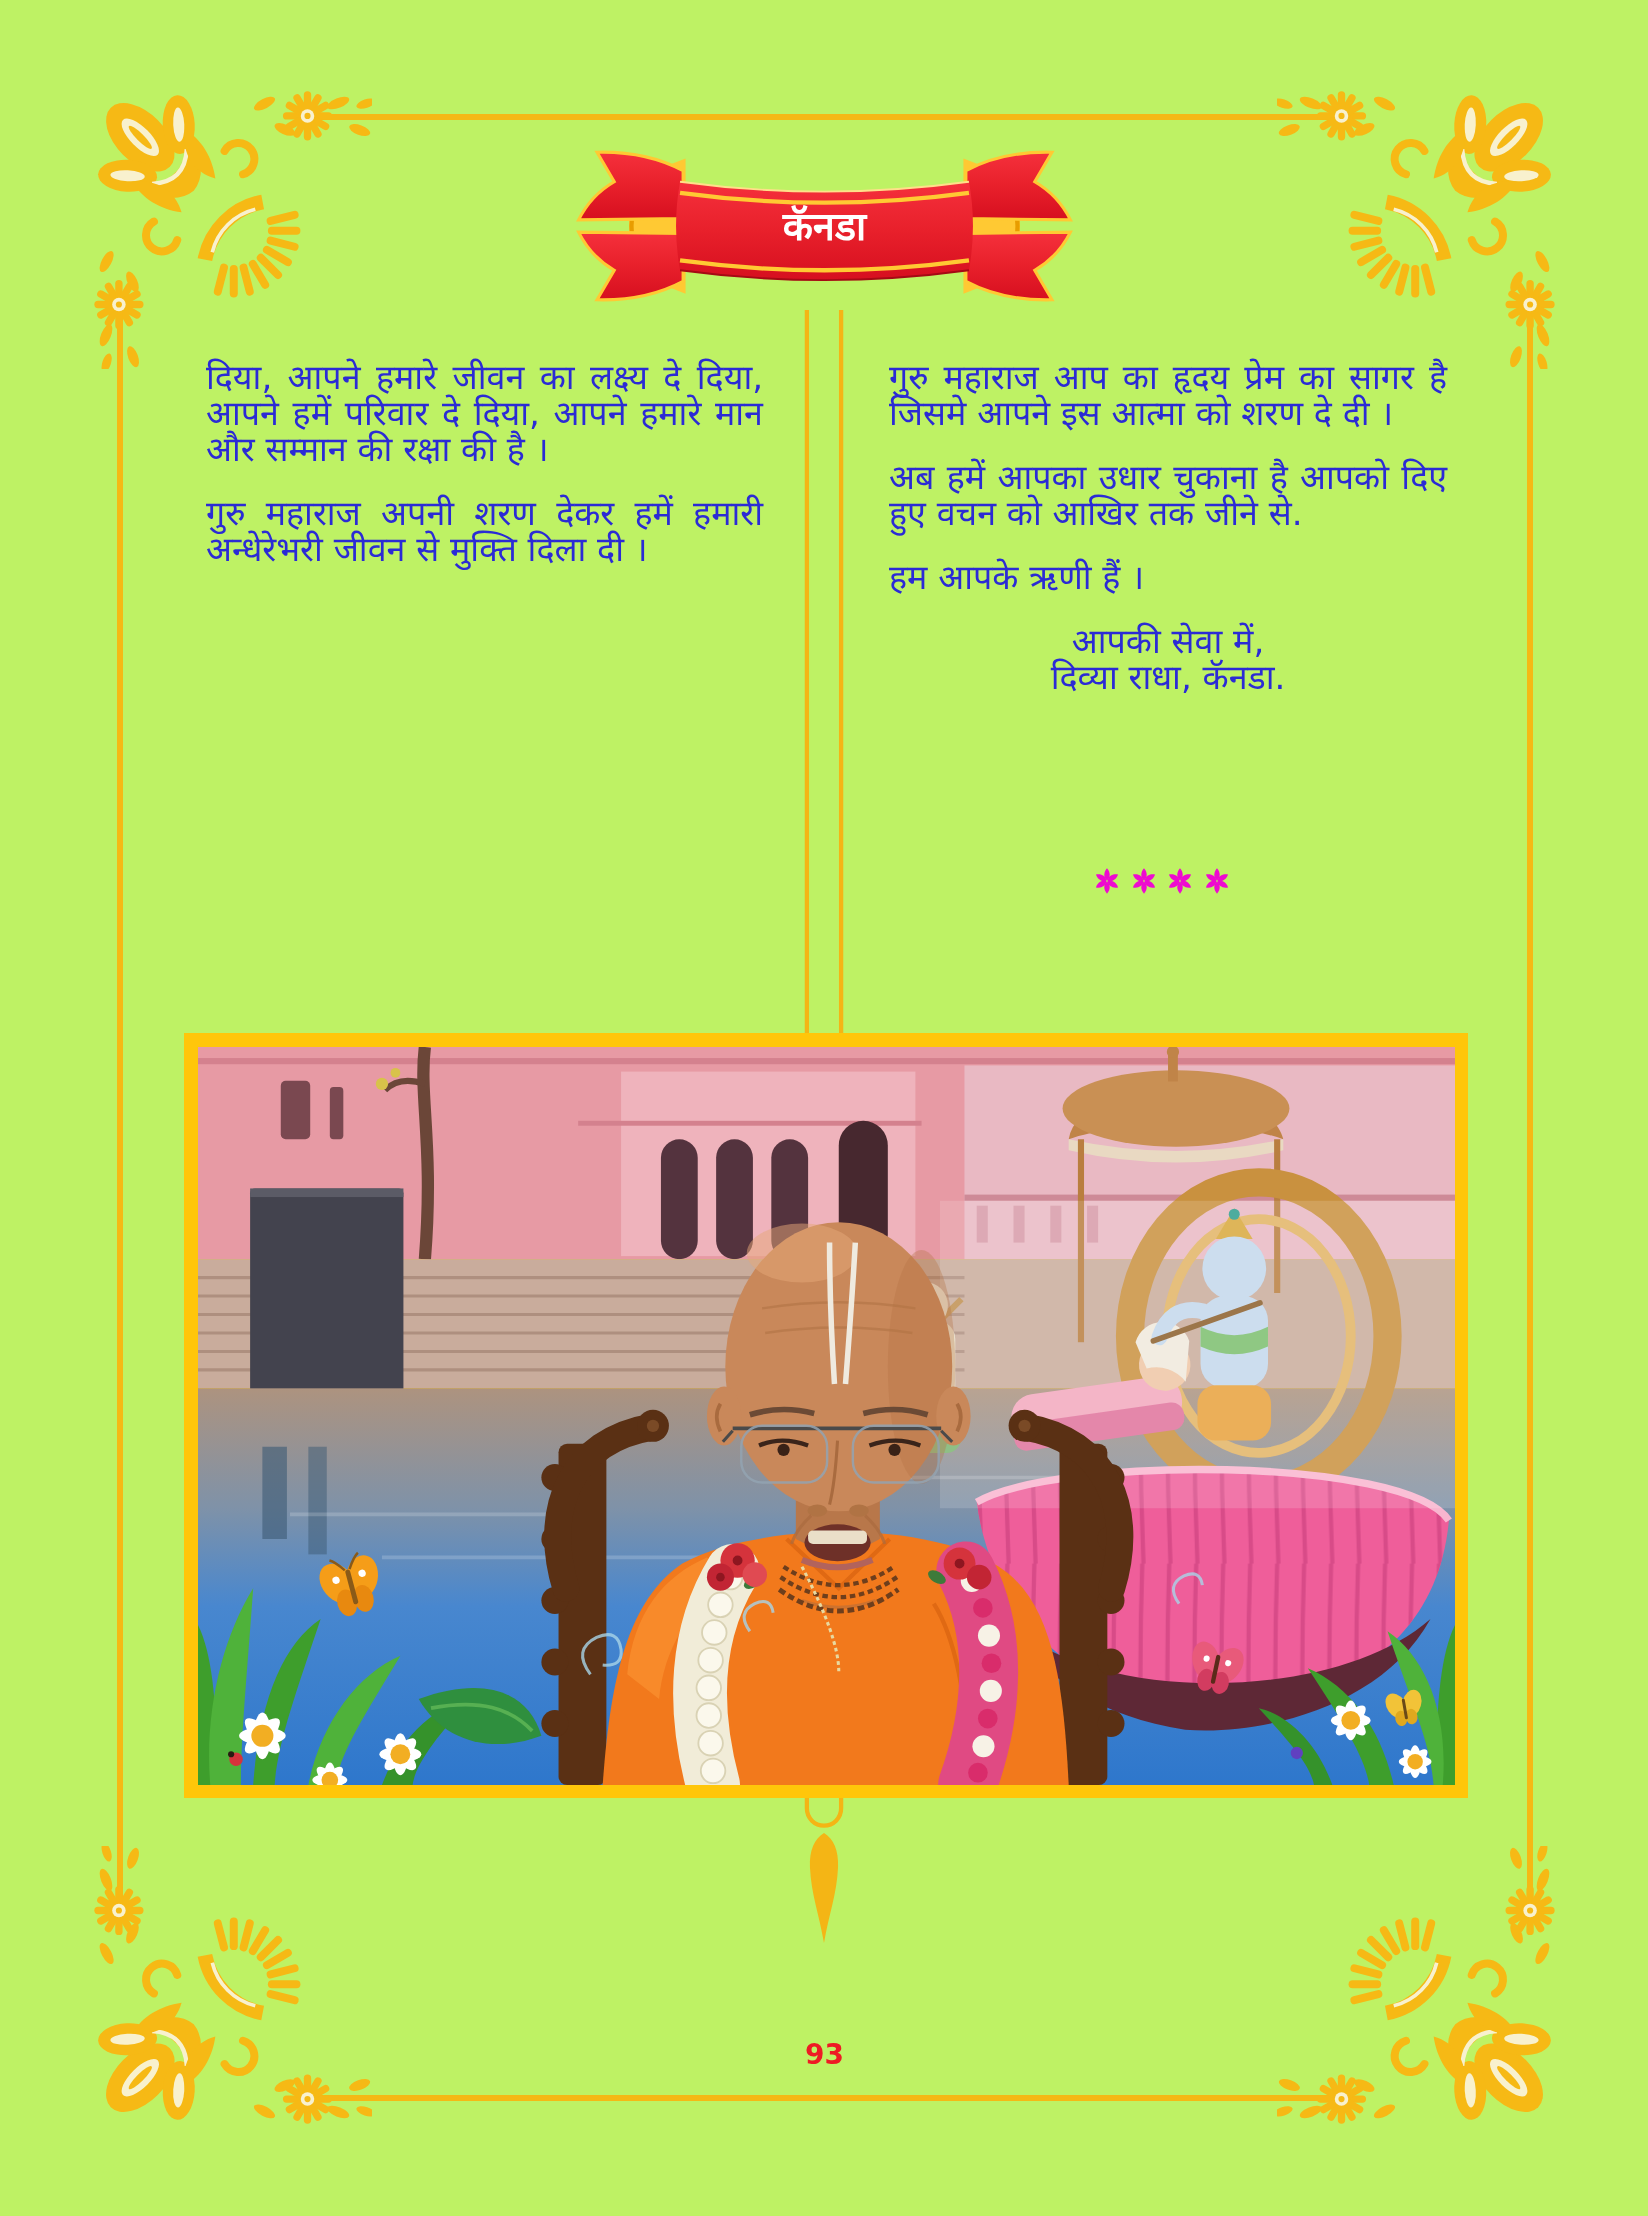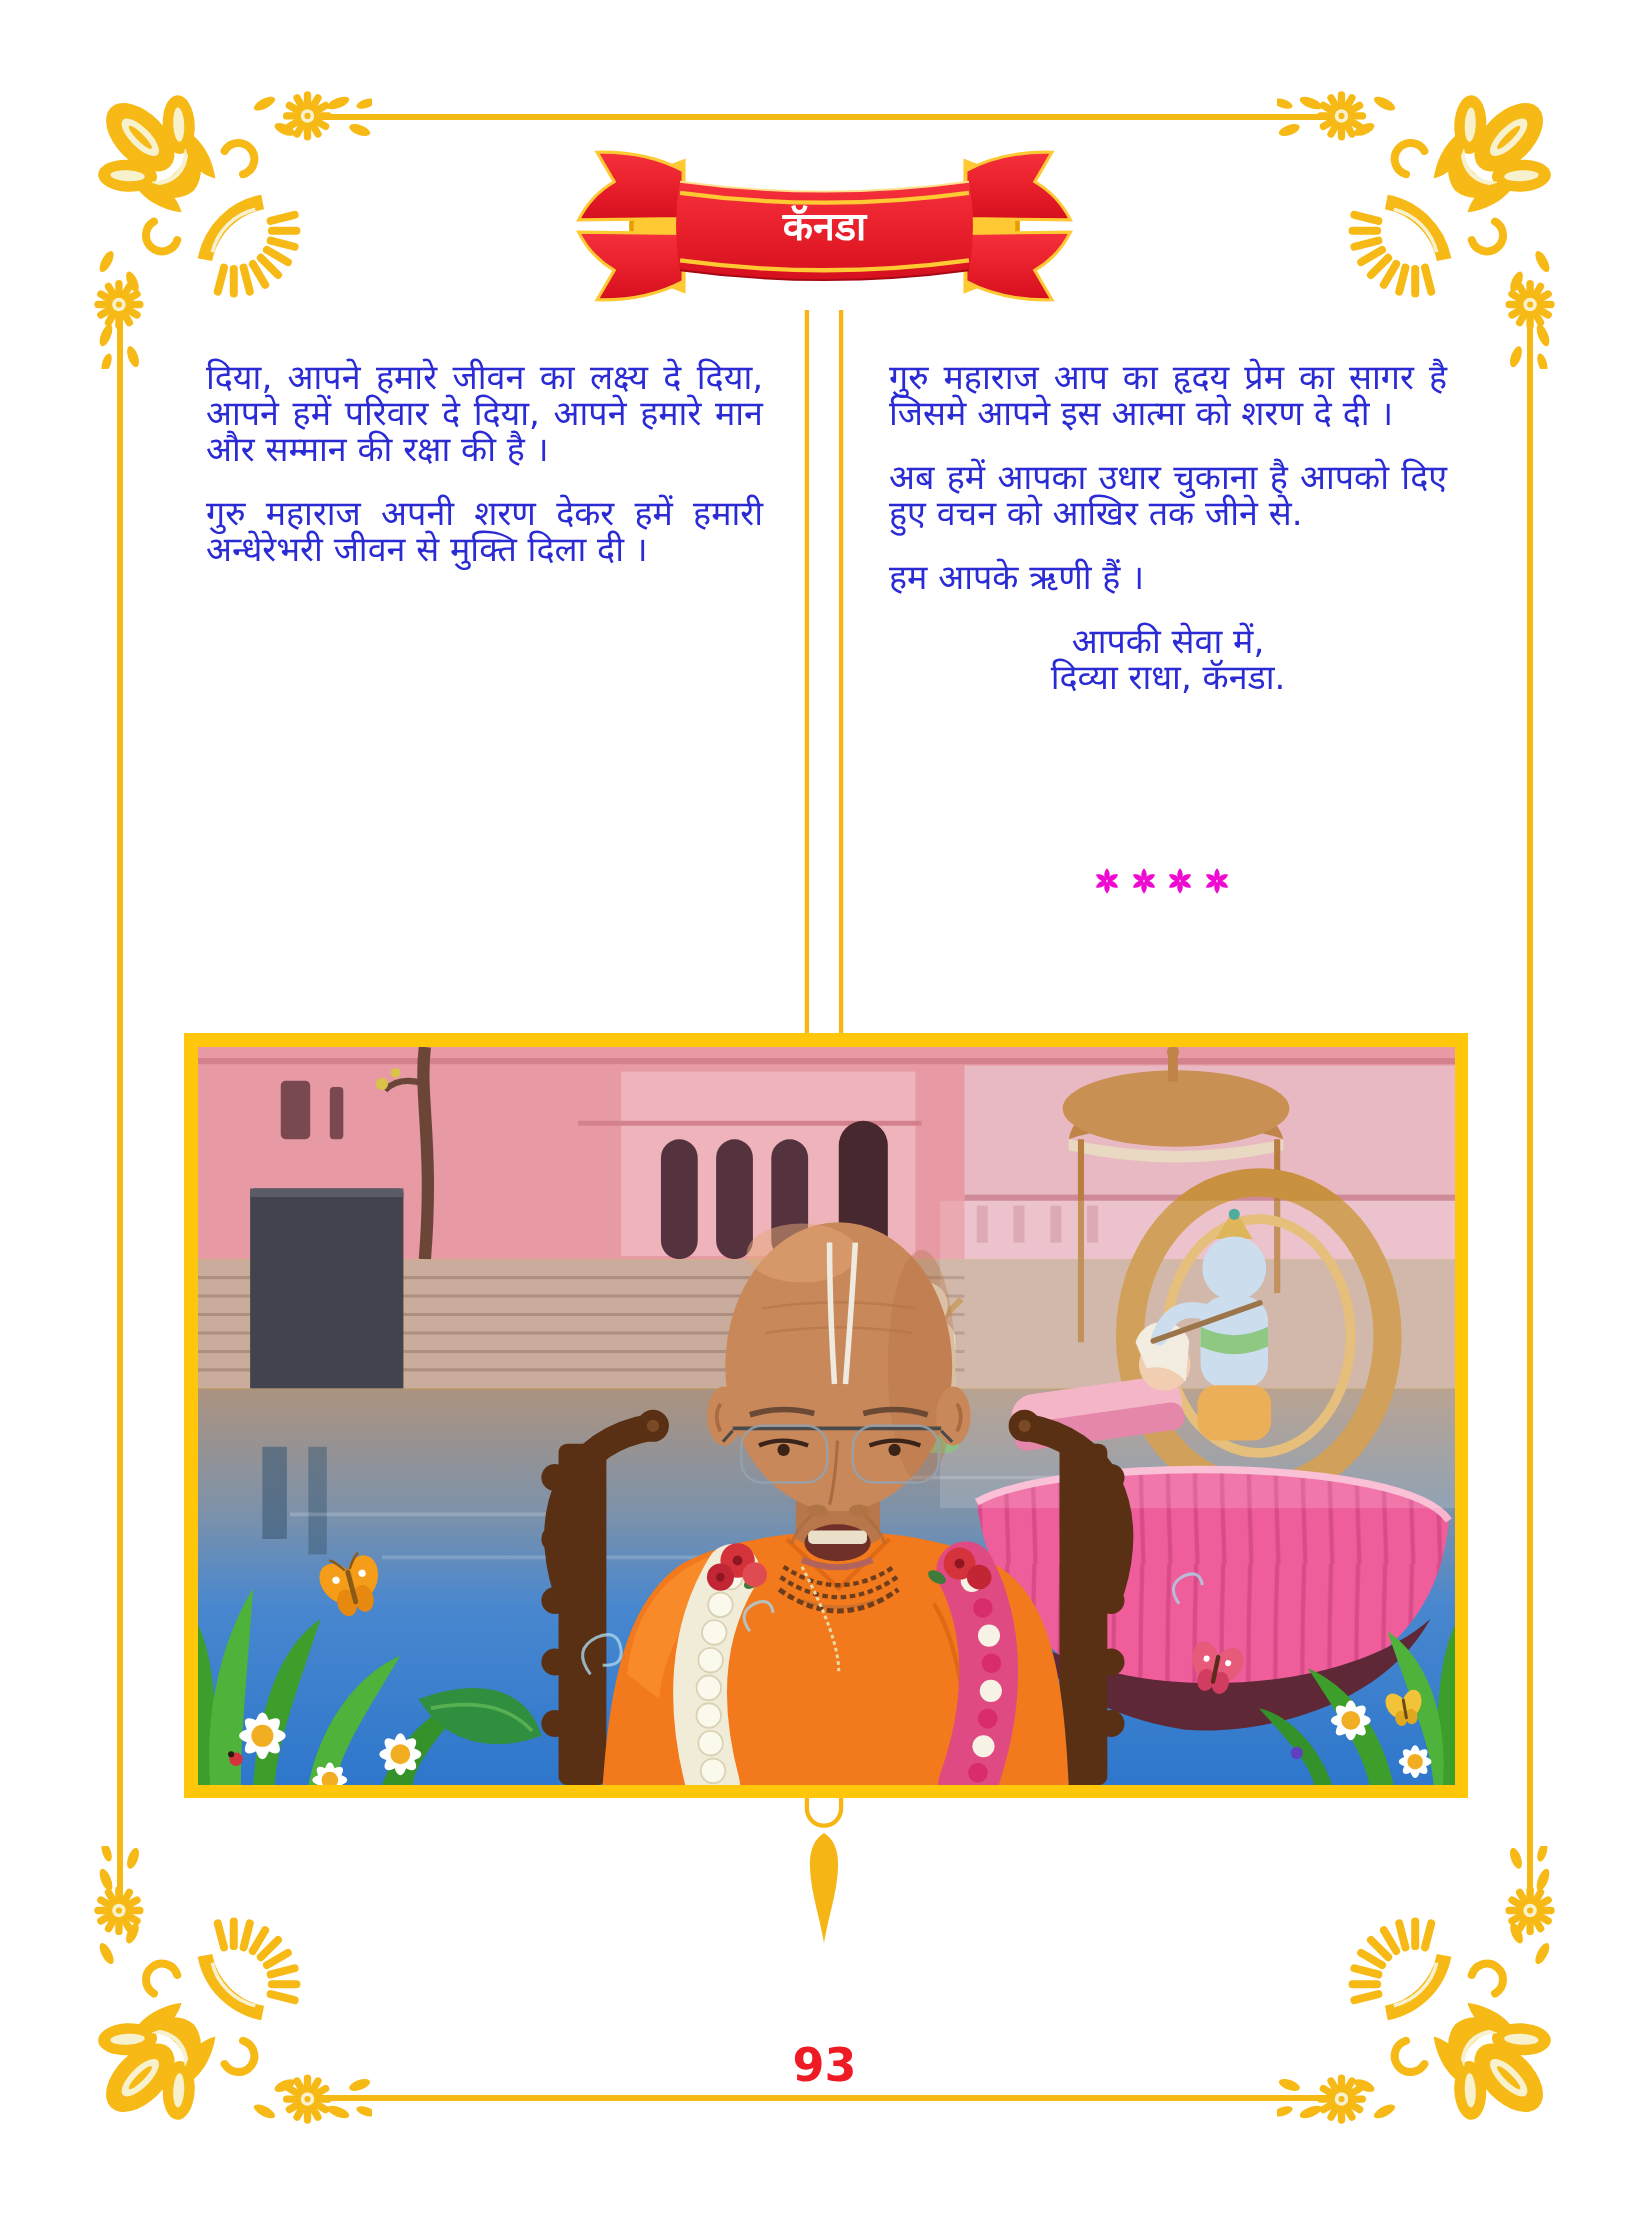--- a/index.html
+++ b/index.html
@@ -1,16 +1,16 @@
 <!DOCTYPE html>
 <html style="font-size:9.8px"><head>
 <meta charset="utf-8">
 <style>
   html,body{margin:0;padding:0;background:#e8e0c0;}
-  .page{position:relative;width:1649px;height:2216px;background:#ffffff;overflow:hidden;
+  .page{position:relative;width:1649px;height:2216px;background:#bef264;overflow:hidden;
         font-family:"DejaVu Sans","Liberation Sans",sans-serif;}
   .gold-line{position:absolute;background:#F5B915;}
   .orn{position:absolute;width:344px;height:344px;}
   .orn.tl{left:28px;top:24.6px;}
   .orn.tr{left:1277px;top:24.6px;transform:scaleX(-1);}
   .orn.bl{left:28px;top:1846px;transform:scaleY(-1);}
   .orn.br{left:1277px;top:1846px;transform:scale(-1,-1);}
   .ribbon{position:absolute;left:554px;top:146px;width:541px;height:160px;}
   .divider{position:absolute;left:802px;top:306px;width:44px;height:1646px;}
   .col{position:absolute;color:#2B2BD5;}
@@ -18,21 +18,21 @@
   .col-right{left:889px;top:359px;width:558px;}
   .para{font-size:34px;line-height:36px;text-align:justify;margin:0 0 28px 0;}
   .signoff{text-align:center;white-space:pre-line;}
   .asterisks{position:absolute;left:883px;top:867px;width:558px;display:flex;
              justify-content:center;gap:8.6px;}
   .flower-ast{width:28px;height:28px;}
   .photo-frame{position:absolute;left:184px;top:1033px;width:1284px;height:765px;
                background:#FFC60A;box-sizing:border-box;padding:13.5px;}
   .photo-frame svg{display:block;width:1257px;height:738px;}
   .page-num{position:absolute;left:0;top:2038px;width:100%;text-align:center;
-            font-size:46px;font-weight:bold;color:#EE1B24;}
+            font-size:28px;font-weight:bold;color:#EE1B24;}
 </style>
 </head>
 <body>
 
 <div class="page">
 
   <svg width="0" height="0" style="position:absolute" aria-hidden="true">
     <defs>
       <symbol id="orn" viewBox="0 0 560 560">
         <g fill="#F6B915">

